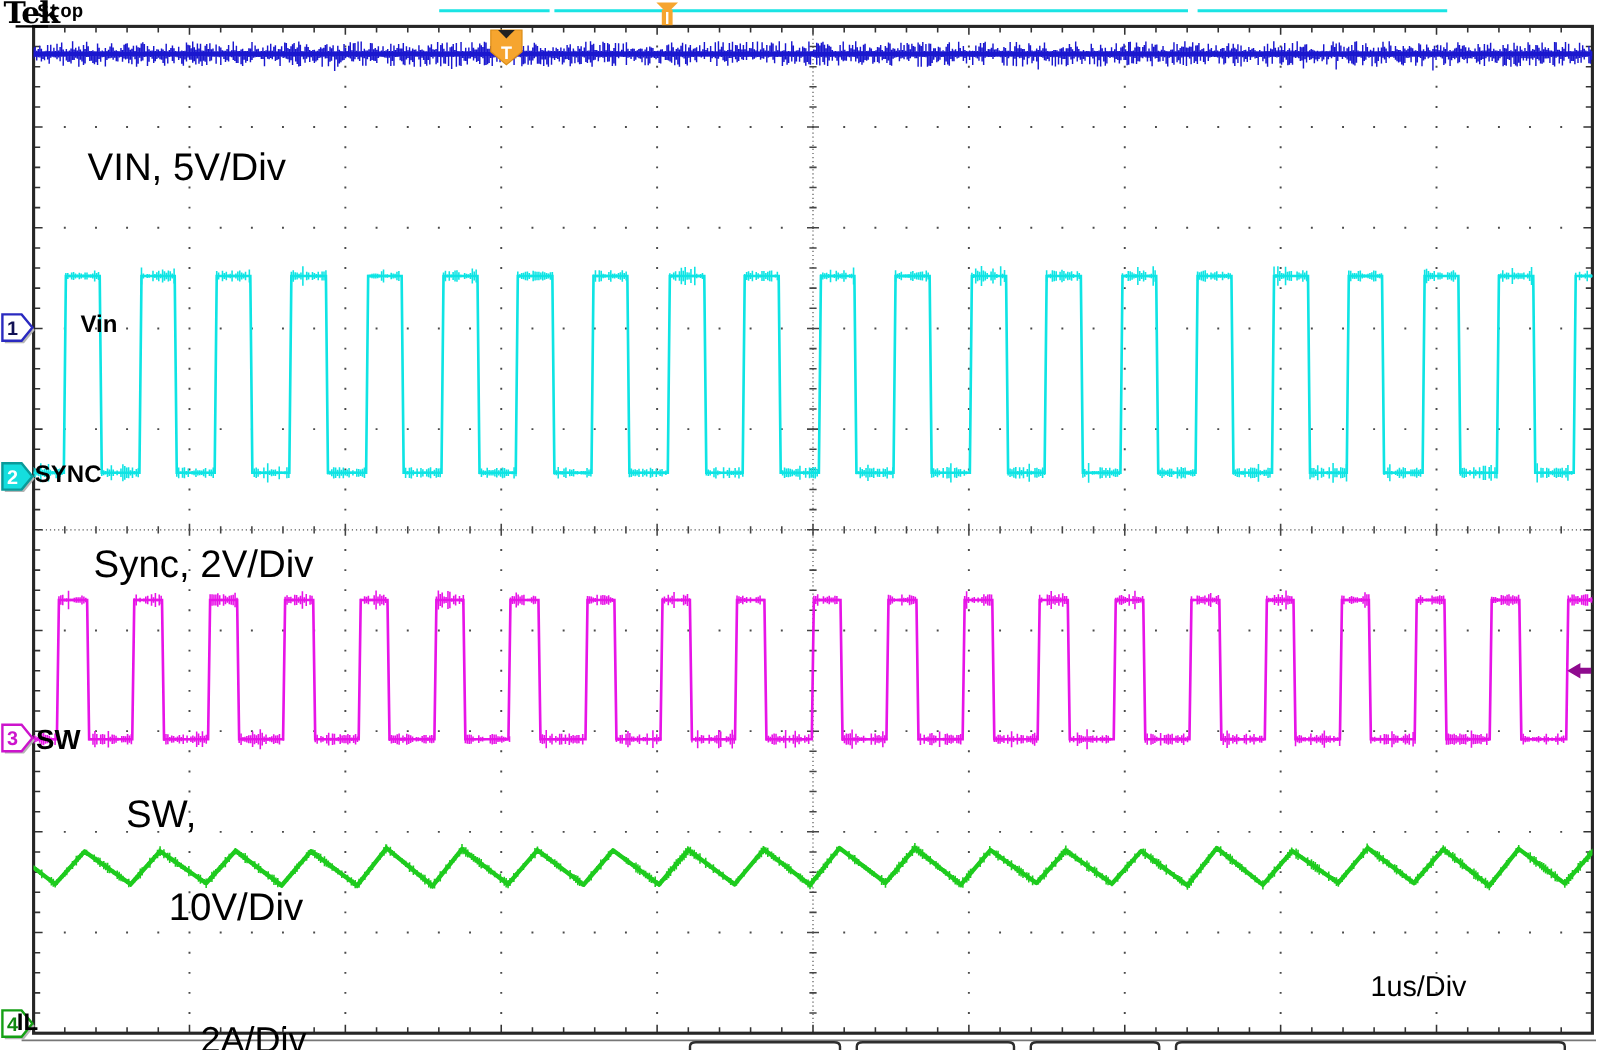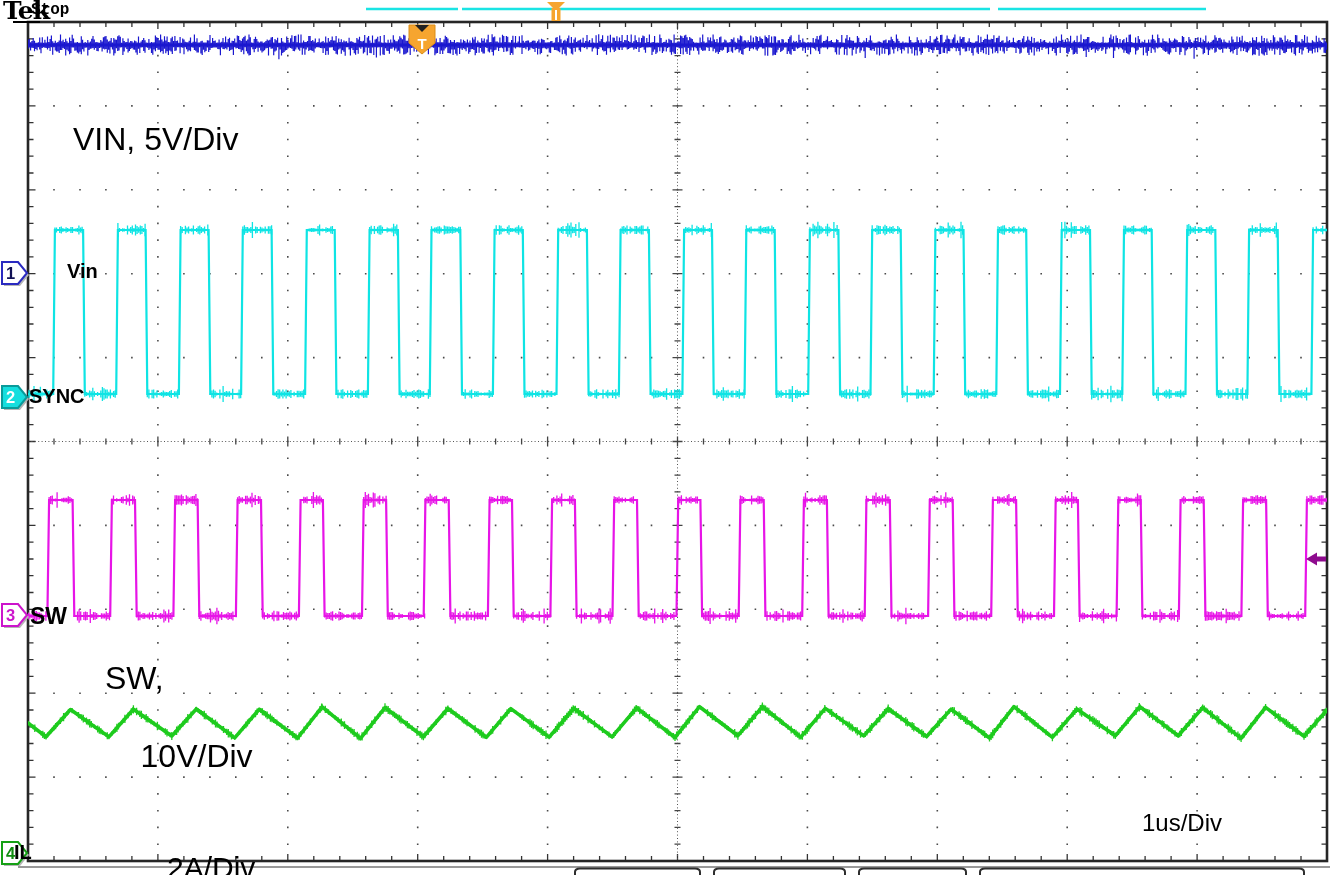--- a/index.html
+++ b/index.html
@@ -88,18 +88,19 @@
   <div class="txt" id="tek-logo">Tek</div>
   <div id="tek-underline"></div>
   <div class="txt" id="acq-status">Stop</div>
 
   <div class="txt chlabel" id="lbl-ch1">Vin</div>
   <div class="txt chlabel" id="lbl-ch2">SYNC</div>
   <div class="txt chlabel" id="lbl-ch3">SW</div>
   <div class="txt chlabel" id="lbl-ch4">IL</div>
 
   <div class="txt anno" id="anno-vin">VIN, 5V/Div</div>
+  <div class="txt anno" id="anno-sync">Sync, 2V/Div</div>
   <div class="txt anno" id="anno-sw"><span>SW,</span><br>
     <span>10V/Div</span></div>
   <div class="txt" id="anno-il"><br>
     <span>2A/Div</span></div>
   <div class="txt" id="anno-time">1us/Div</div>
 </div>
 
 </body></html>

